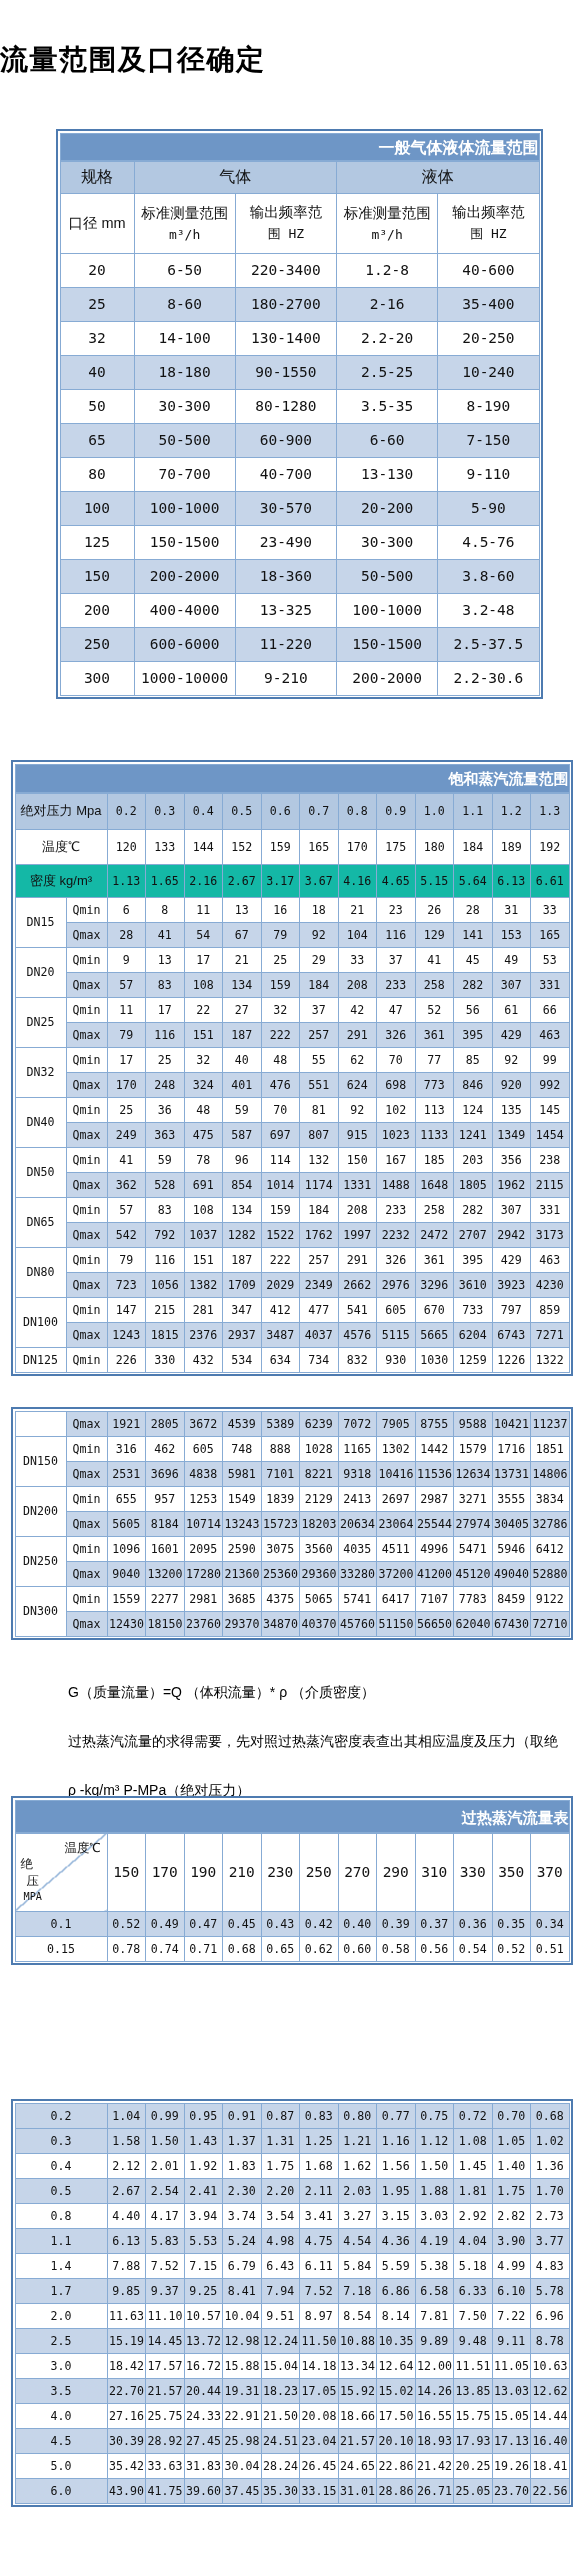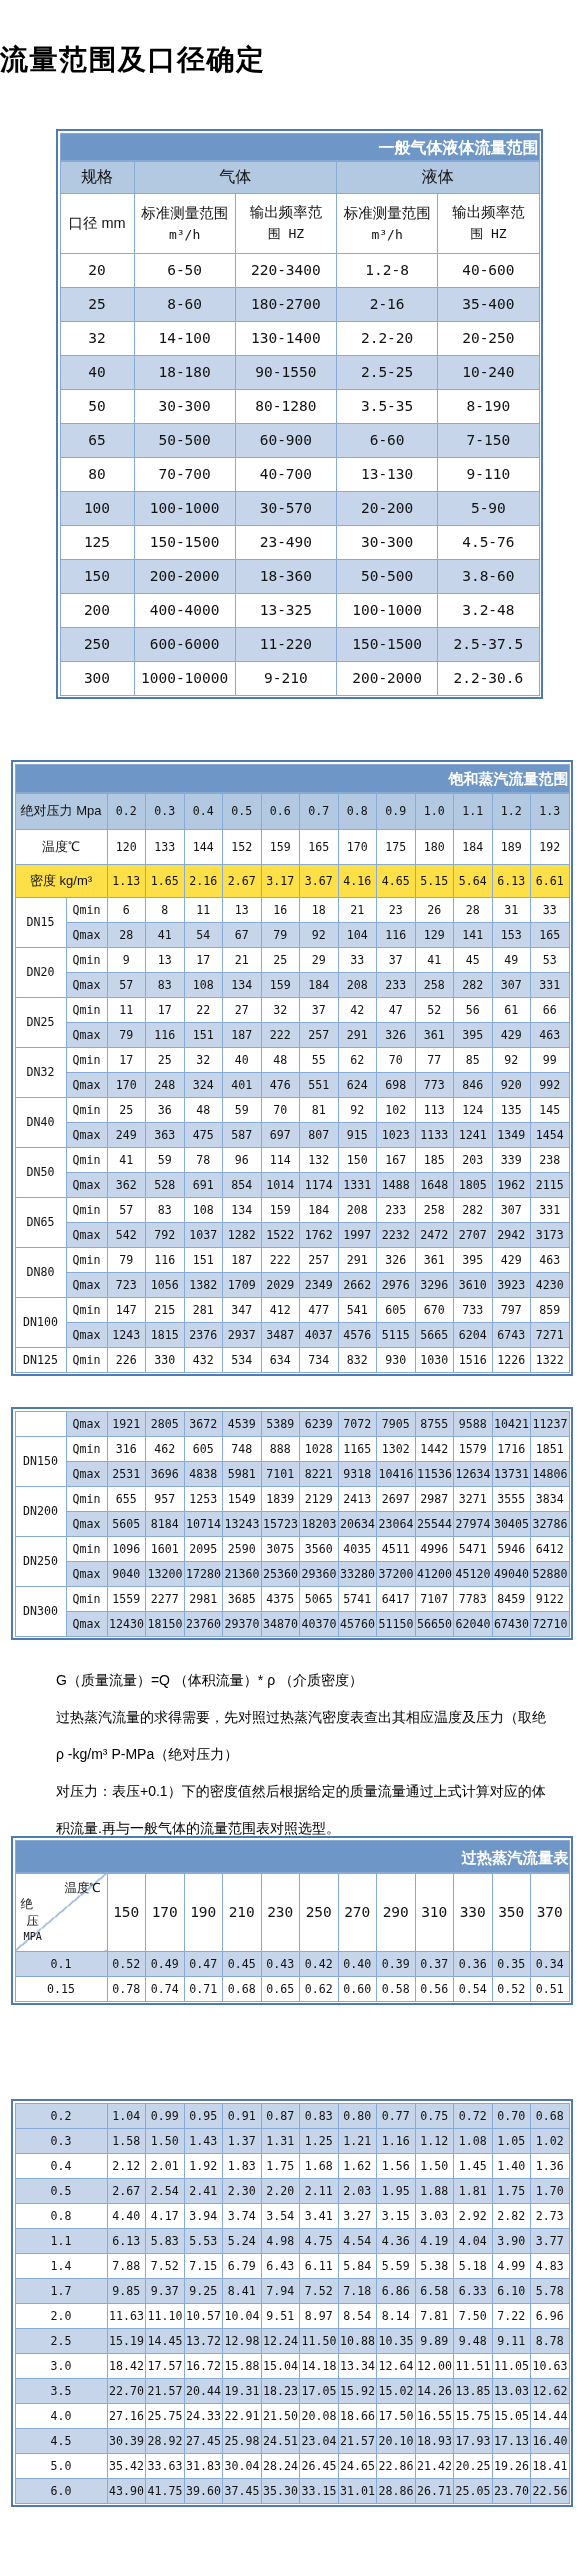--- a/index.html
+++ b/index.html
@@ -8,21 +8,21 @@
        font-family:"Liberation Sans",sans-serif;overflow:hidden}
 
   .main-title{position:absolute;top:41px;left:0;width:100%;margin:0;text-align:left;
               font-family:"Liberation Serif",serif;font-weight:bold;font-size:28px;
               letter-spacing:1.5px;color:#000}
 
   section.box{position:absolute;border:2.2px solid #4e7bb0;padding:1.5px;background:#fff}
   .t1 {left:56px;top:129px;width:487px}
   .t2a{left:11px;top:760px;width:562px}
   .t2b{left:11px;top:1407px;width:562px}
-  .t3a{left:11px;top:1836px;width:562px}
+  .t3a{left:11px;top:1796px;width:562px}
   .t3b{left:11px;top:2099px;width:562px}
 
   .titlebar{background:#6e96c6;color:#fff;text-align:right;font-weight:bold;
             border:0.7px solid #87abd4}
   .t1  .titlebar{font-size:16px;line-height:27px;height:28px}
   .t2a .titlebar{font-size:15px;line-height:28px;height:29px}
   .t3a .titlebar{font-size:15.3px;line-height:33px;height:33px}
 
   table.grid{width:100%;border-collapse:collapse;table-layout:fixed}
   .grid td,.grid th{border:0.7px solid #87abd4;text-align:center;vertical-align:middle;
@@ -36,41 +36,41 @@
   .t1-h1 th{background:#b3c8e1;font-size:16px;height:32px}
   .t1-h2 th{background:#fff;font-size:14.5px;height:60px}
   .t1-h2 .unit{font-family:"DejaVu Sans Mono",monospace;font-size:13px;margin-top:3.6px}
   .t1 tbody td{height:34px;font-family:"DejaVu Sans Mono",monospace;font-size:14.5px}
 
   
   .t2-dn{width:51px}.t2-q{width:41px}
   .t2 td{height:25px;font-family:"DejaVu Sans Mono",monospace;font-size:11.6px}
   .t2 tr.hp td{background:#b3c8e1;height:36px}
   .t2 tr.ht td{background:#fff;height:35px}
-  .t2 tr.hd td{background:#fde047;height:33px}
+  .t2 tr.hd td{background:#14b8a6;height:33px}
   .t2 td.lbl{font-family:"Liberation Sans",sans-serif;font-size:13px}
   .t2 td.dn,.t2 td.q{font-size:11.6px}
 
   
   .t3-c0{width:92px}
   .t3 td{height:25px;font-family:"DejaVu Sans Mono",monospace;font-size:11.6px}
   .t3 thead td{height:78px}
   .t3 thead td.tcol{font-size:14.5px;background:#fff}
   .corner{position:relative;background:
     linear-gradient(to bottom right,#fff calc(50% - 0.7px),#87abd4 calc(50% - 0.7px),
                     #87abd4 calc(50% + 0.7px),#fff calc(50% + 0.7px)) !important;
     font-family:"Liberation Sans",sans-serif}
   .c-top{position:absolute;top:6.5px;right:5.8px;font-size:12.4px}
   .c-l1{position:absolute;left:5.1px;top:22px;font-size:12.4px}
   .c-l2{position:absolute;left:11px;top:39px;font-size:12.4px}
   .c-l3{position:absolute;left:8px;top:57px;font-size:10.2px;font-family:"DejaVu Sans Mono",monospace}
 
   
   .notes{position:absolute;left:52px;top:1660px;width:523px}
-  .note{margin:4px;font-size:14px;line-height:33px;white-space:nowrap;color:#000}
+  .note{margin:16px;font-size:14px;line-height:33px;white-space:nowrap;color:#000}
 </style>
 </head>
 <body>
 
 <h1 class="main-title">流量范围及口径确定</h1>
 
 <section class="box t1">
   <div class="titlebar">一般气体液体流量范围</div>
   <table class="grid">
     <colgroup>
@@ -430,21 +430,21 @@
           <td>41</td>
           <td>59</td>
           <td>78</td>
           <td>96</td>
           <td>114</td>
           <td>132</td>
           <td>150</td>
           <td>167</td>
           <td>185</td>
           <td>203</td>
-          <td>339</td>
+          <td>356</td>
           <td>238</td>
         </tr>
         <tr class="shade">
           <td class="q">Qmax</td>
           <td>362</td>
           <td>528</td>
           <td>691</td>
           <td>854</td>
           <td>1014</td>
           <td>1174</td>
@@ -553,21 +553,21 @@
           <td class="q">Qmin</td>
           <td>226</td>
           <td>330</td>
           <td>432</td>
           <td>534</td>
           <td>634</td>
           <td>734</td>
           <td>832</td>
           <td>930</td>
           <td>1030</td>
-          <td>1516</td>
+          <td>1259</td>
           <td>1226</td>
           <td>1322</td>
         </tr>
       </tbody>
   </table>
 </section>
 
 <section class="box t2 t2b">
   <table class="grid">
     <colgroup>

